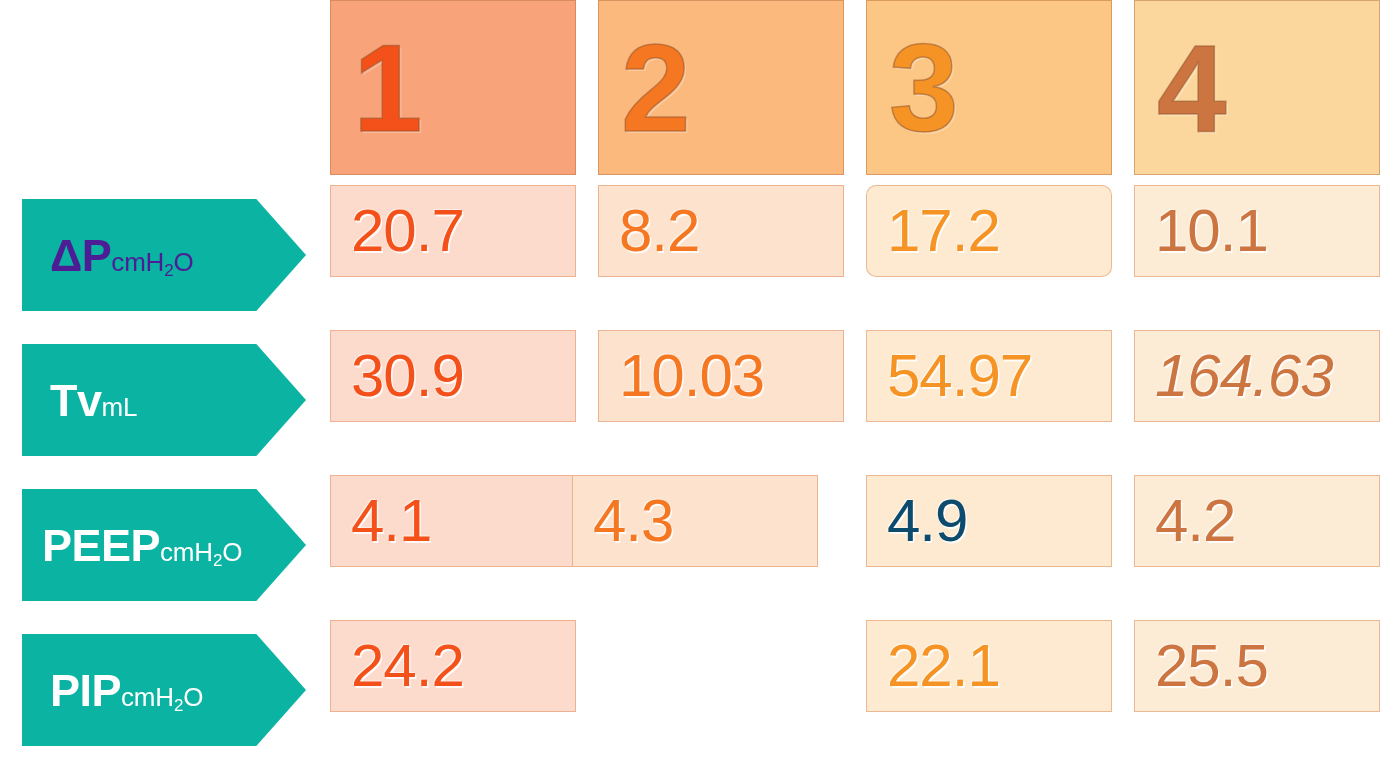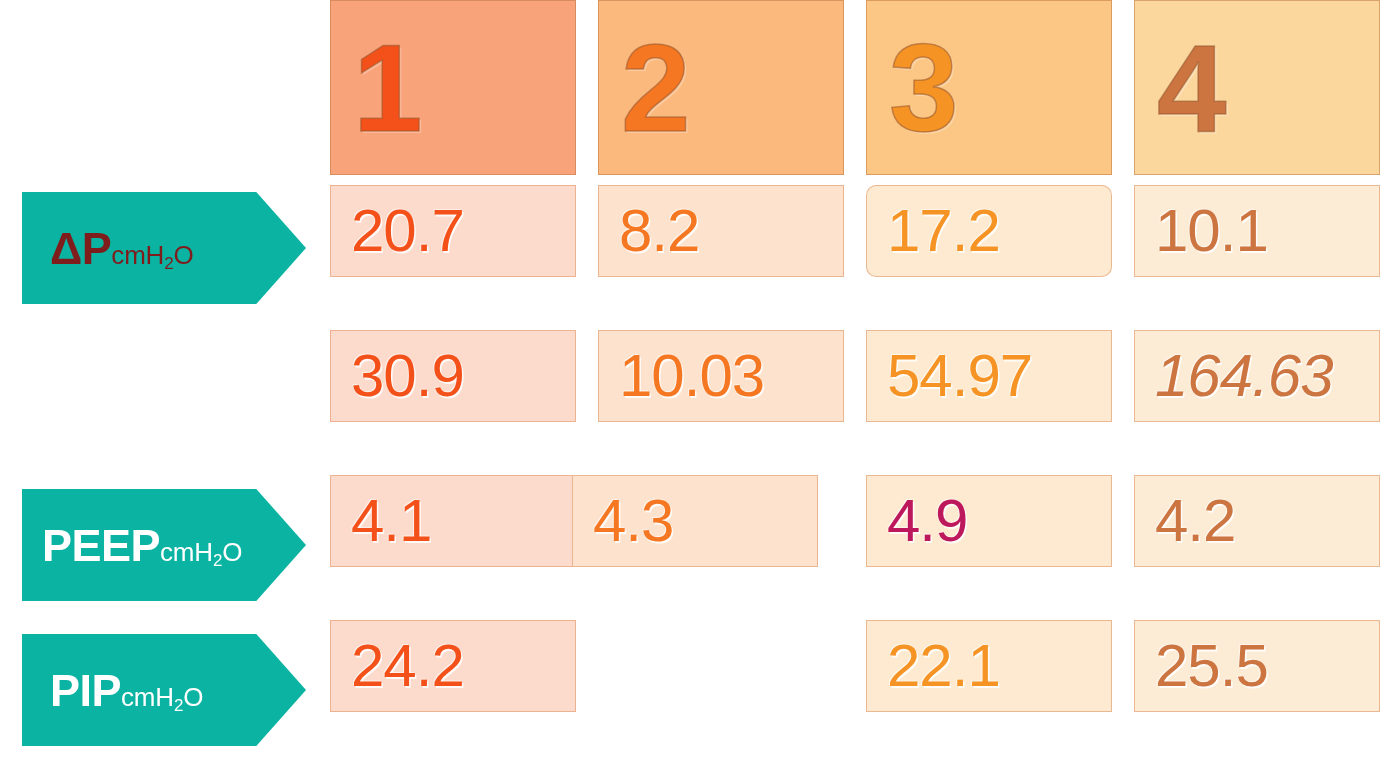--- a/index.html
+++ b/index.html
@@ -111,37 +111,43 @@
     </div>
     <div class="header-cell" style="left: 598px; top: 0px; background: rgb(251, 185, 126);">
       <span class="header-num" style="color: rgb(245, 119, 34);">2</span>
     </div>
     <div class="header-cell" style="left: 866px; top: 0px; background: rgb(252, 198, 132);">
       <span class="header-num" style="color: rgb(245, 148, 37);">3</span>
     </div>
     <div class="header-cell" style="left: 1134px; top: 0px; background: rgb(251, 215, 158);">
       <span class="header-num" style="color: rgb(204, 117, 65);">4</span>
     </div>
-    <div class="label-arrow" style="top: 192px; background: rgb(11, 179, 162); color: #7f1d1d;">
+    <div class="label-arrow" style="top: 199px; background: rgb(11, 179, 162); color: #4c1d95;">
       <span class="label-text">
         <span class="label-name">ΔP</span>
         <span class="label-unit"><span>cmH</span><sub>2</sub><span>O</span></span>
       </span>
     </div>
     <div class="data-cell" style="left: 330px; top: 185px; background: rgb(252, 219, 205);">
       <span class="data-val" style="color: rgb(244, 81, 26);">20.7</span>
     </div>
     <div class="data-cell" style="left: 598px; top: 185px; background: rgb(253, 227, 205);">
       <span class="data-val" style="color: rgb(245, 119, 34);">8.2</span>
     </div>
     <div class="data-cell" style="left: 866px; top: 185px; background: rgb(253, 234, 208); border-radius: 10px;">
       <span class="data-val" style="color: rgb(245, 148, 37);">17.2</span>
     </div>
     <div class="data-cell" style="left: 1134px; top: 185px; background: rgb(252, 236, 213);">
       <span class="data-val" style="color: rgb(204, 117, 65);">10.1</span>
+    </div>
+    <div class="label-arrow" style="top: 344px; background: rgb(11, 179, 162); color: rgb(255, 255, 255);">
+      <span class="label-text">
+        <span class="label-name">Tv</span>
+        <span class="label-unit"><span>mL</span></span>
+      </span>
     </div>
     <div class="data-cell" style="left: 330px; top: 330px; background: rgb(252, 219, 205);">
       <span class="data-val" style="color: rgb(244, 81, 26);">30.9</span>
     </div>
     <div class="data-cell" style="left: 598px; top: 330px; background: rgb(253, 227, 205);">
       <span class="data-val" style="color: rgb(245, 119, 34);">10.03</span>
     </div>
     <div class="data-cell" style="left: 866px; top: 330px; background: rgb(253, 234, 208);">
       <span class="data-val" style="color: rgb(245, 148, 37);">54.97</span>
     </div>
@@ -154,21 +160,21 @@
         <span class="label-unit"><span>cmH</span><sub>2</sub><span>O</span></span>
       </span>
     </div>
     <div class="data-cell" style="left: 330px; top: 475px; background: rgb(252, 219, 205);">
       <span class="data-val" style="color: rgb(244, 81, 26);">4.1</span>
     </div>
     <div class="data-cell" style="left: 572px; top: 475px; background: rgb(253, 227, 205);">
       <span class="data-val" style="color: rgb(245, 119, 34);">4.3</span>
     </div>
     <div class="data-cell" style="left: 866px; top: 475px; background: rgb(253, 234, 208);">
-      <span class="data-val" style="color: #be185d;">4.9</span>
+      <span class="data-val" style="color: #0c4a6e;">4.9</span>
     </div>
     <div class="data-cell" style="left: 1134px; top: 475px; background: rgb(252, 236, 213);">
       <span class="data-val" style="color: rgb(204, 117, 65);">4.2</span>
     </div>
     <div class="label-arrow" style="top: 634px; background: rgb(11, 179, 162); color: rgb(255, 255, 255);">
       <span class="label-text">
         <span class="label-name">PIP</span>
         <span class="label-unit"><span>cmH</span><sub>2</sub><span>O</span></span>
       </span>
     </div>

